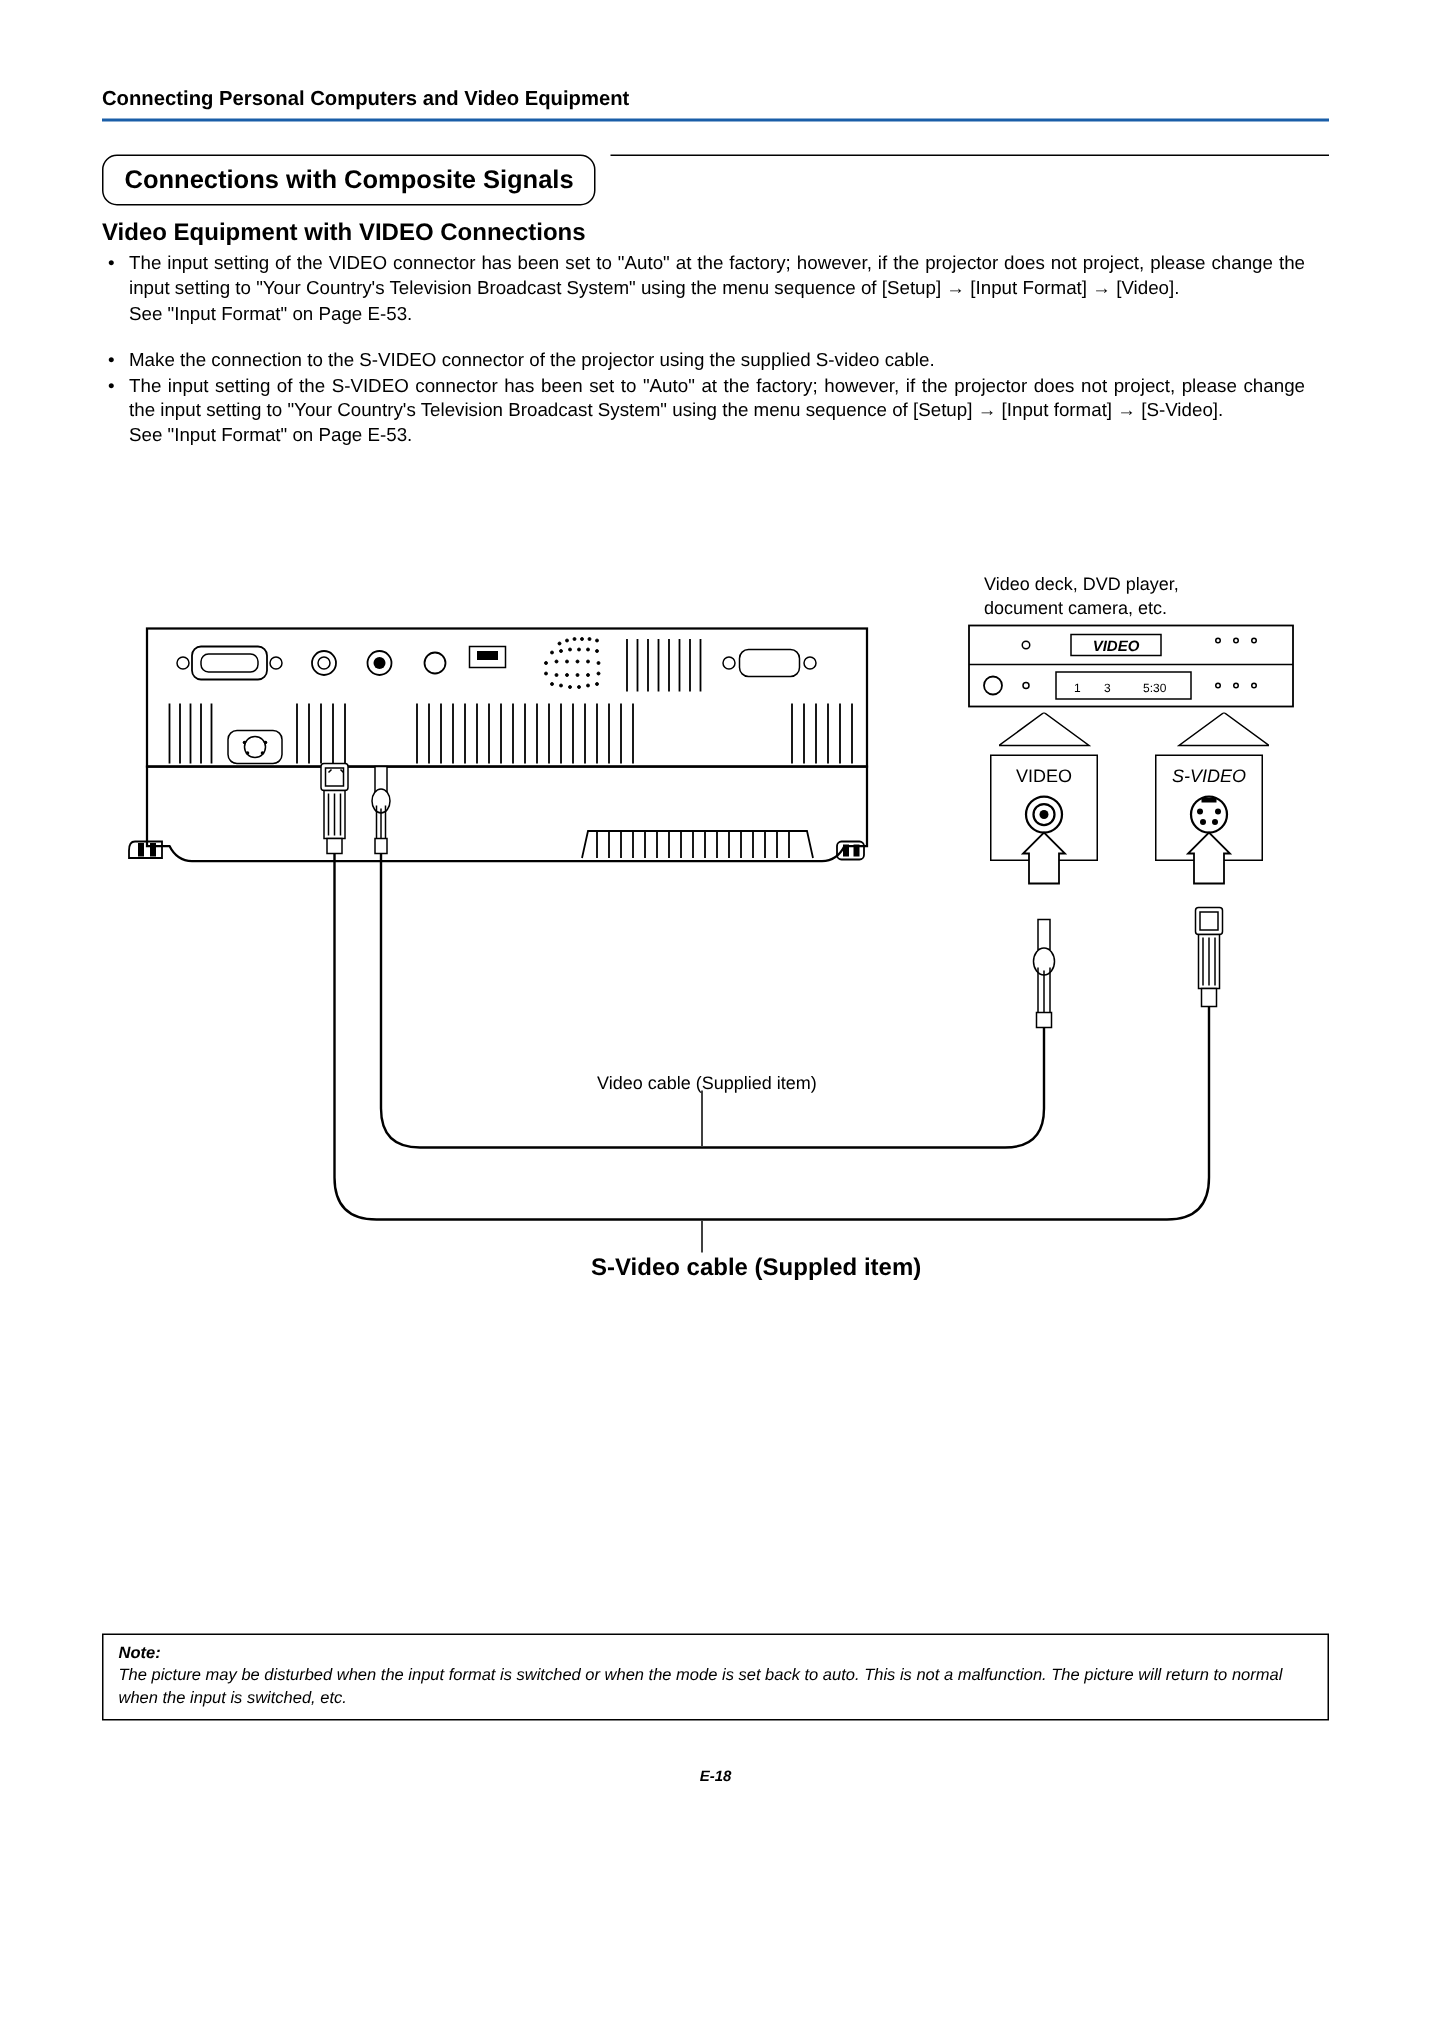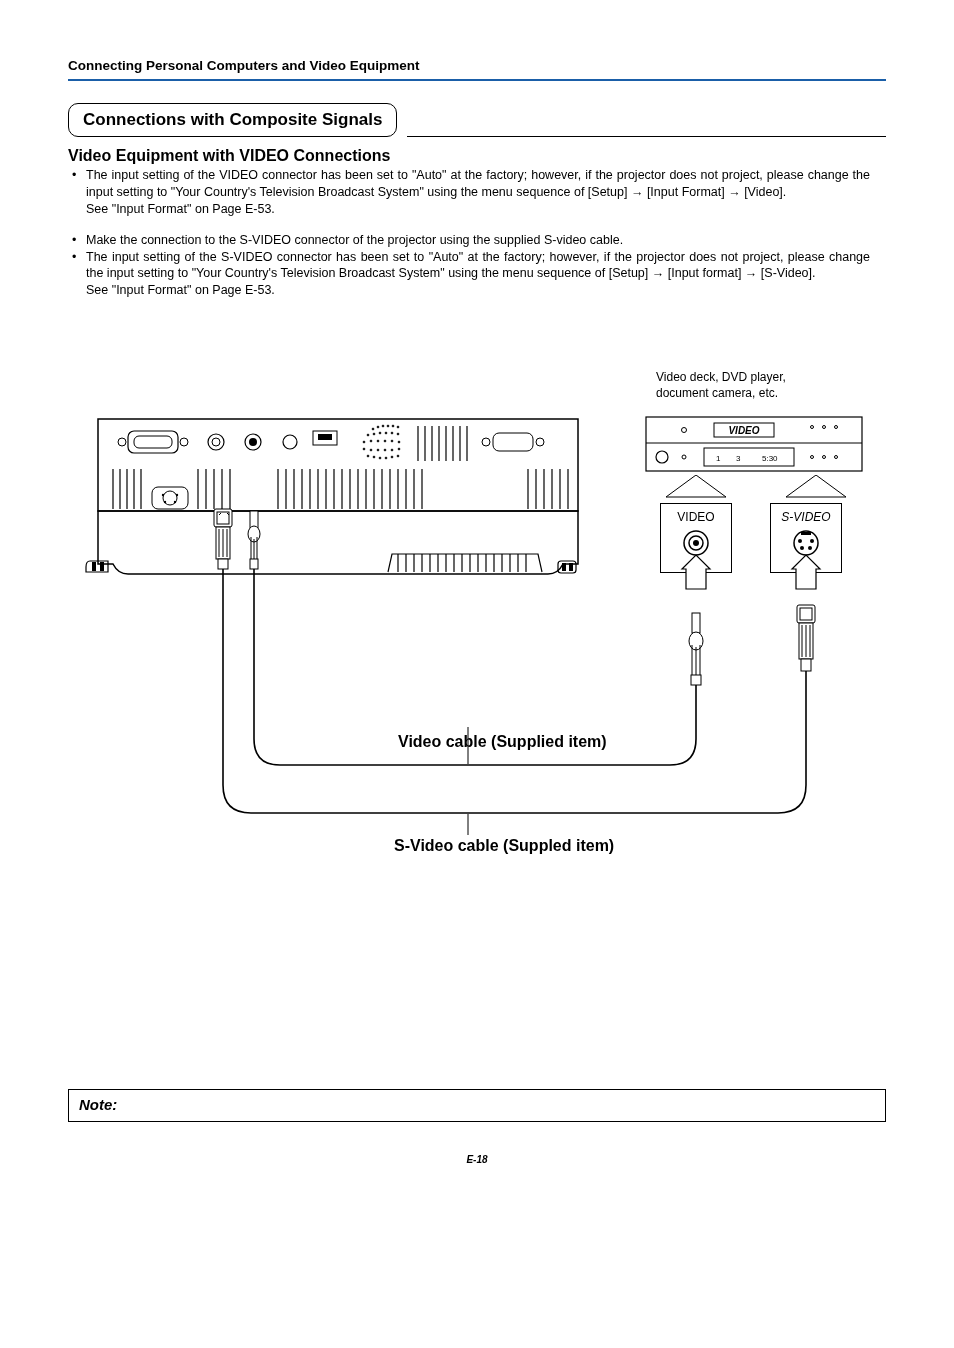--- a/index.html
+++ b/index.html
@@ -16,21 +16,21 @@
   }
   .header-section {
     font-weight: bold;
     font-size: 13.5px;
     padding-bottom: 6px;
     border-bottom: 2px solid #1a5ea8;
     margin-bottom: 22px;
   }
   .title-row {
     display: flex;
-    align-items: flex-end;
+    align-items: flex-start;
     margin-bottom: 10px;
   }
   .title-box {
     border: 1.5px solid #000;
     border-radius: 10px;
     padding: 6px 14px;
     font-size: 17px;
     font-weight: bold;
   }
   .title-line {
@@ -67,21 +67,21 @@
     height: 560px;
   }
   .diag-caption {
     position: absolute;
     font-size: 12px;
   }
   .note-box {
     border: 1px solid #000;
     padding: 6px 10px;
     margin-top: 160px;
-    font-size: 15px;
+    font-size: 11px;
   }
   .note-box .note-heading {
     font-style: italic;
     font-weight: bold;
     margin-bottom: 2px;
   }
   .note-box .note-body {
     font-style: italic;
     line-height: 1.35;
   }
@@ -127,21 +127,21 @@
   <ul class="bullet-list">
     <li>Make the connection to the S-VIDEO connector of the projector using the supplied S-video cable.</li>
     <li>
       <span>The input setting of the S-VIDEO connector has been set to "Auto" at the factory; however, if the projector does not project, please change the input setting to "Your Country's Television Broadcast System" using the menu sequence of [Setup] → [Input format] → [S-Video].</span><br>
       <span>See "Input Format" on Page E-53.</span>
     </li>
   </ul>
 
   <div class="diagram-area">
 
-    <div class="diag-caption" style="left:588px; top:0; width:180px; line-height:1.35;">Video deck, DVD player, document camera, etc.</div>
+    <div class="diag-caption" style="left:588px; top:12px; width:180px; line-height:1.35;">Video deck, DVD player, document camera, etc.</div>
 
     <svg style="position:absolute; left:10px; top:40px;" width="520" height="200" viewBox="0 0 520 200">
 
       <rect x="20" y="10" width="480" height="92" fill="none" stroke="#000" stroke-width="1.5"></rect>
 
       <rect x="50" y="22" width="50" height="22" rx="6" fill="none" stroke="#000" stroke-width="1.2"></rect>
       <rect x="56" y="27" width="38" height="12" rx="5" fill="none" stroke="#000" stroke-width="1"></rect>
       <circle cx="44" cy="33" r="4" fill="none" stroke="#000"></circle>
       <circle cx="106" cy="33" r="4" fill="none" stroke="#000"></circle>
 
@@ -369,24 +369,25 @@
 
       <path d="M 186 200 L 186 370 Q 186 396 212 396 L 602 396 Q 628 396 628 370 L 628 316" fill="none" stroke="#000" stroke-width="1.6"></path>
 
       <path d="M 155 200 L 155 416 Q 155 444 183 444 L 710 444 Q 738 444 738 416 L 738 302" fill="none" stroke="#000" stroke-width="1.6"></path>
 
       <line x1="400" y1="358" x2="400" y2="395" stroke="#000"></line>
 
       <line x1="400" y1="445" x2="400" y2="466" stroke="#000"></line>
     </svg>
 
-    <div class="diag-caption" style="left:330px; top:346px; font-weight:bold; font-size:16px;margin-top:18px;">Video cable (Supplied item)</div>
+    <div class="diag-caption" style="left:330px; top:346px; font-weight:normal; font-size:12px;">Video cable (Supplied item)</div>
     <div class="diag-caption" style="left:326px; top:468px; font-weight:bold; font-size:16px;">S-Video cable (Suppled item)</div>
 
   </div>
 
   <div class="note-box">
     <div class="note-heading">Note:</div>
+    <div class="note-body">The picture may be disturbed when the input format is switched or when the mode is set back to auto. This is not a malfunction. The picture will return to normal when the input is switched, etc.</div>
   </div>
 
   <div class="page-num">E-18</div>
 
 </div>
 
 </body></html>

